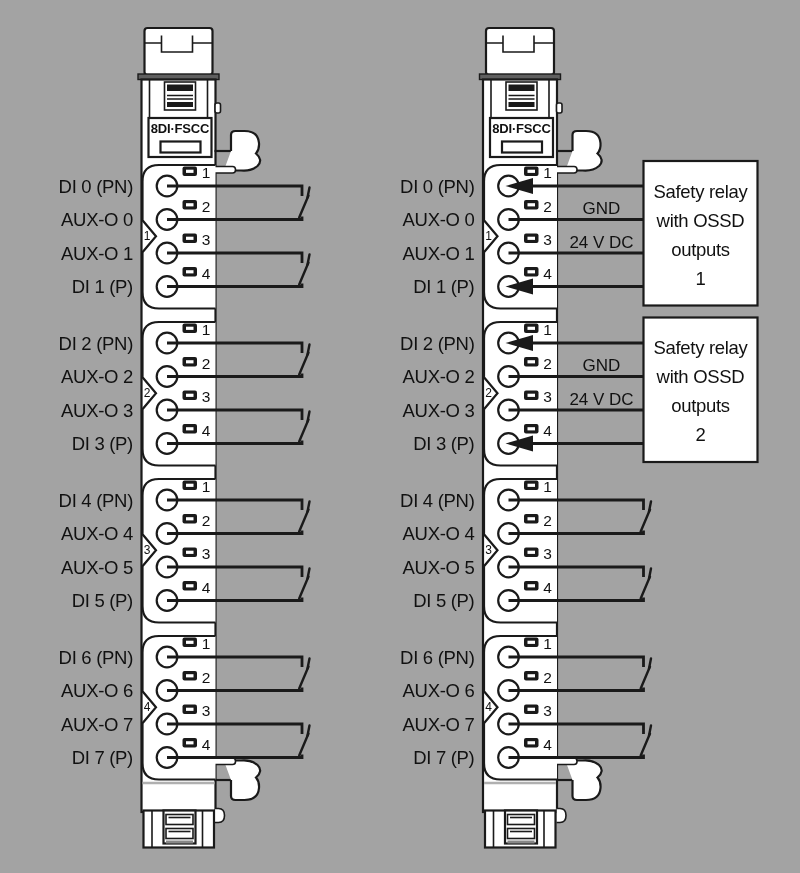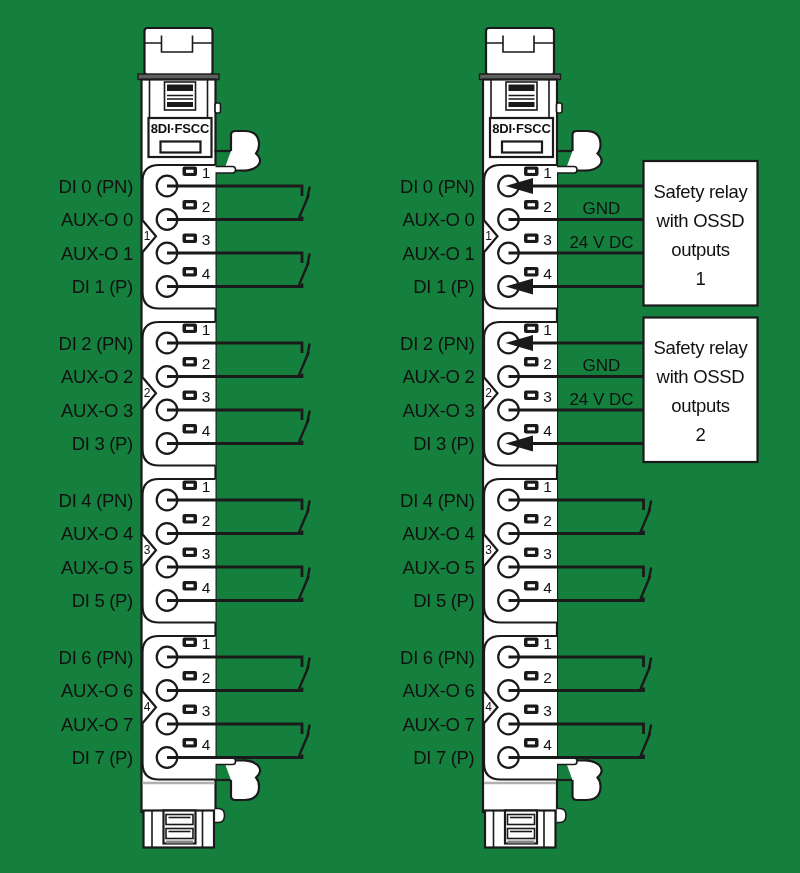--- a/index.html
+++ b/index.html
@@ -1,16 +1,16 @@
 <!DOCTYPE html>
 <html><head>
 <meta charset="utf-8">
 <style>
   html,body{margin:0;padding:0;background:#fff;}
-  .page{width:800px;height:873px;position:relative;background:#15803d;overflow:hidden;}
+  .page{width:800px;height:873px;position:relative;background:#a3a3a3;overflow:hidden;}
   svg{display:block;}
   .ln{stroke:#1a1a1a;stroke-width:2.2;fill:none;}
   .thin{stroke:#1a1a1a;stroke-width:1.6;fill:none;}
   .wfill{fill:#ffffff;}
   .wire{stroke:#1a1a1a;stroke-width:2.8;fill:none;}
   .sw{stroke:#1a1a1a;stroke-width:2.4;fill:none;stroke-linecap:round;}
   .dark{fill:#1a1a1a;stroke:none;}
   text{fill:#111;}
   .t-lbl{font:18.5px "Liberation Sans",sans-serif;letter-spacing:-0.3px;}
   .t-num{font:15.5px "Liberation Sans",sans-serif;}

